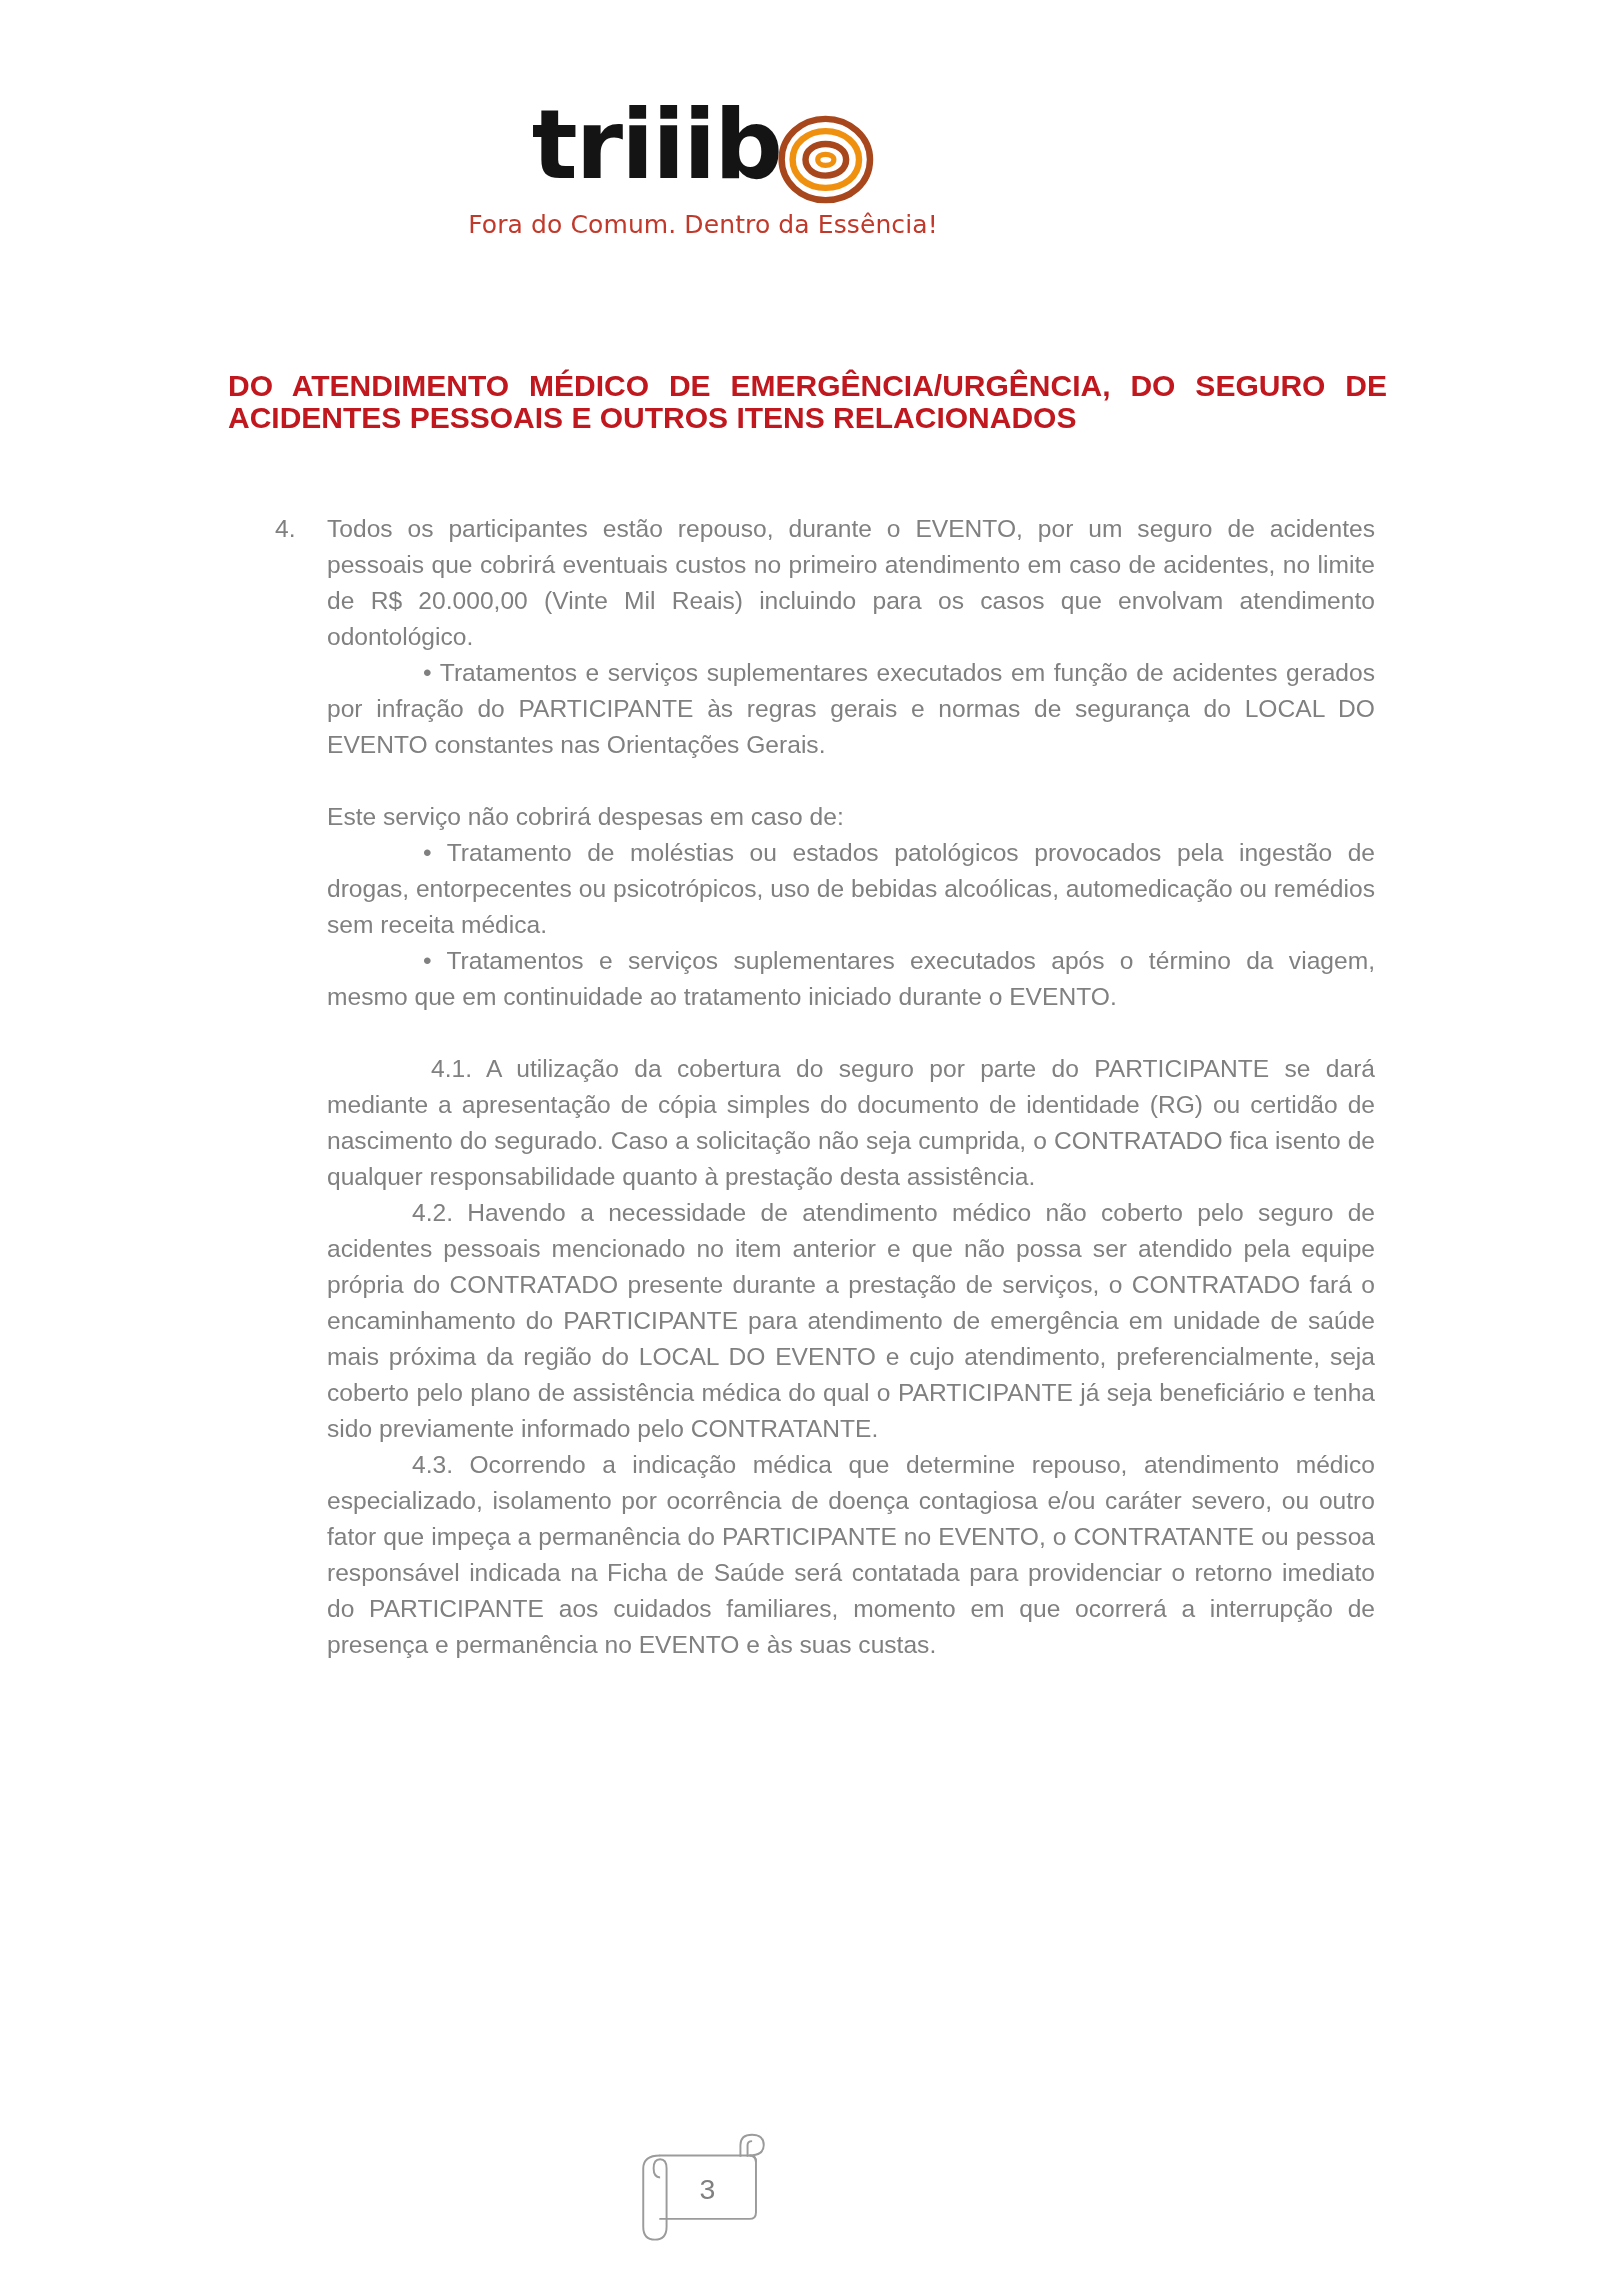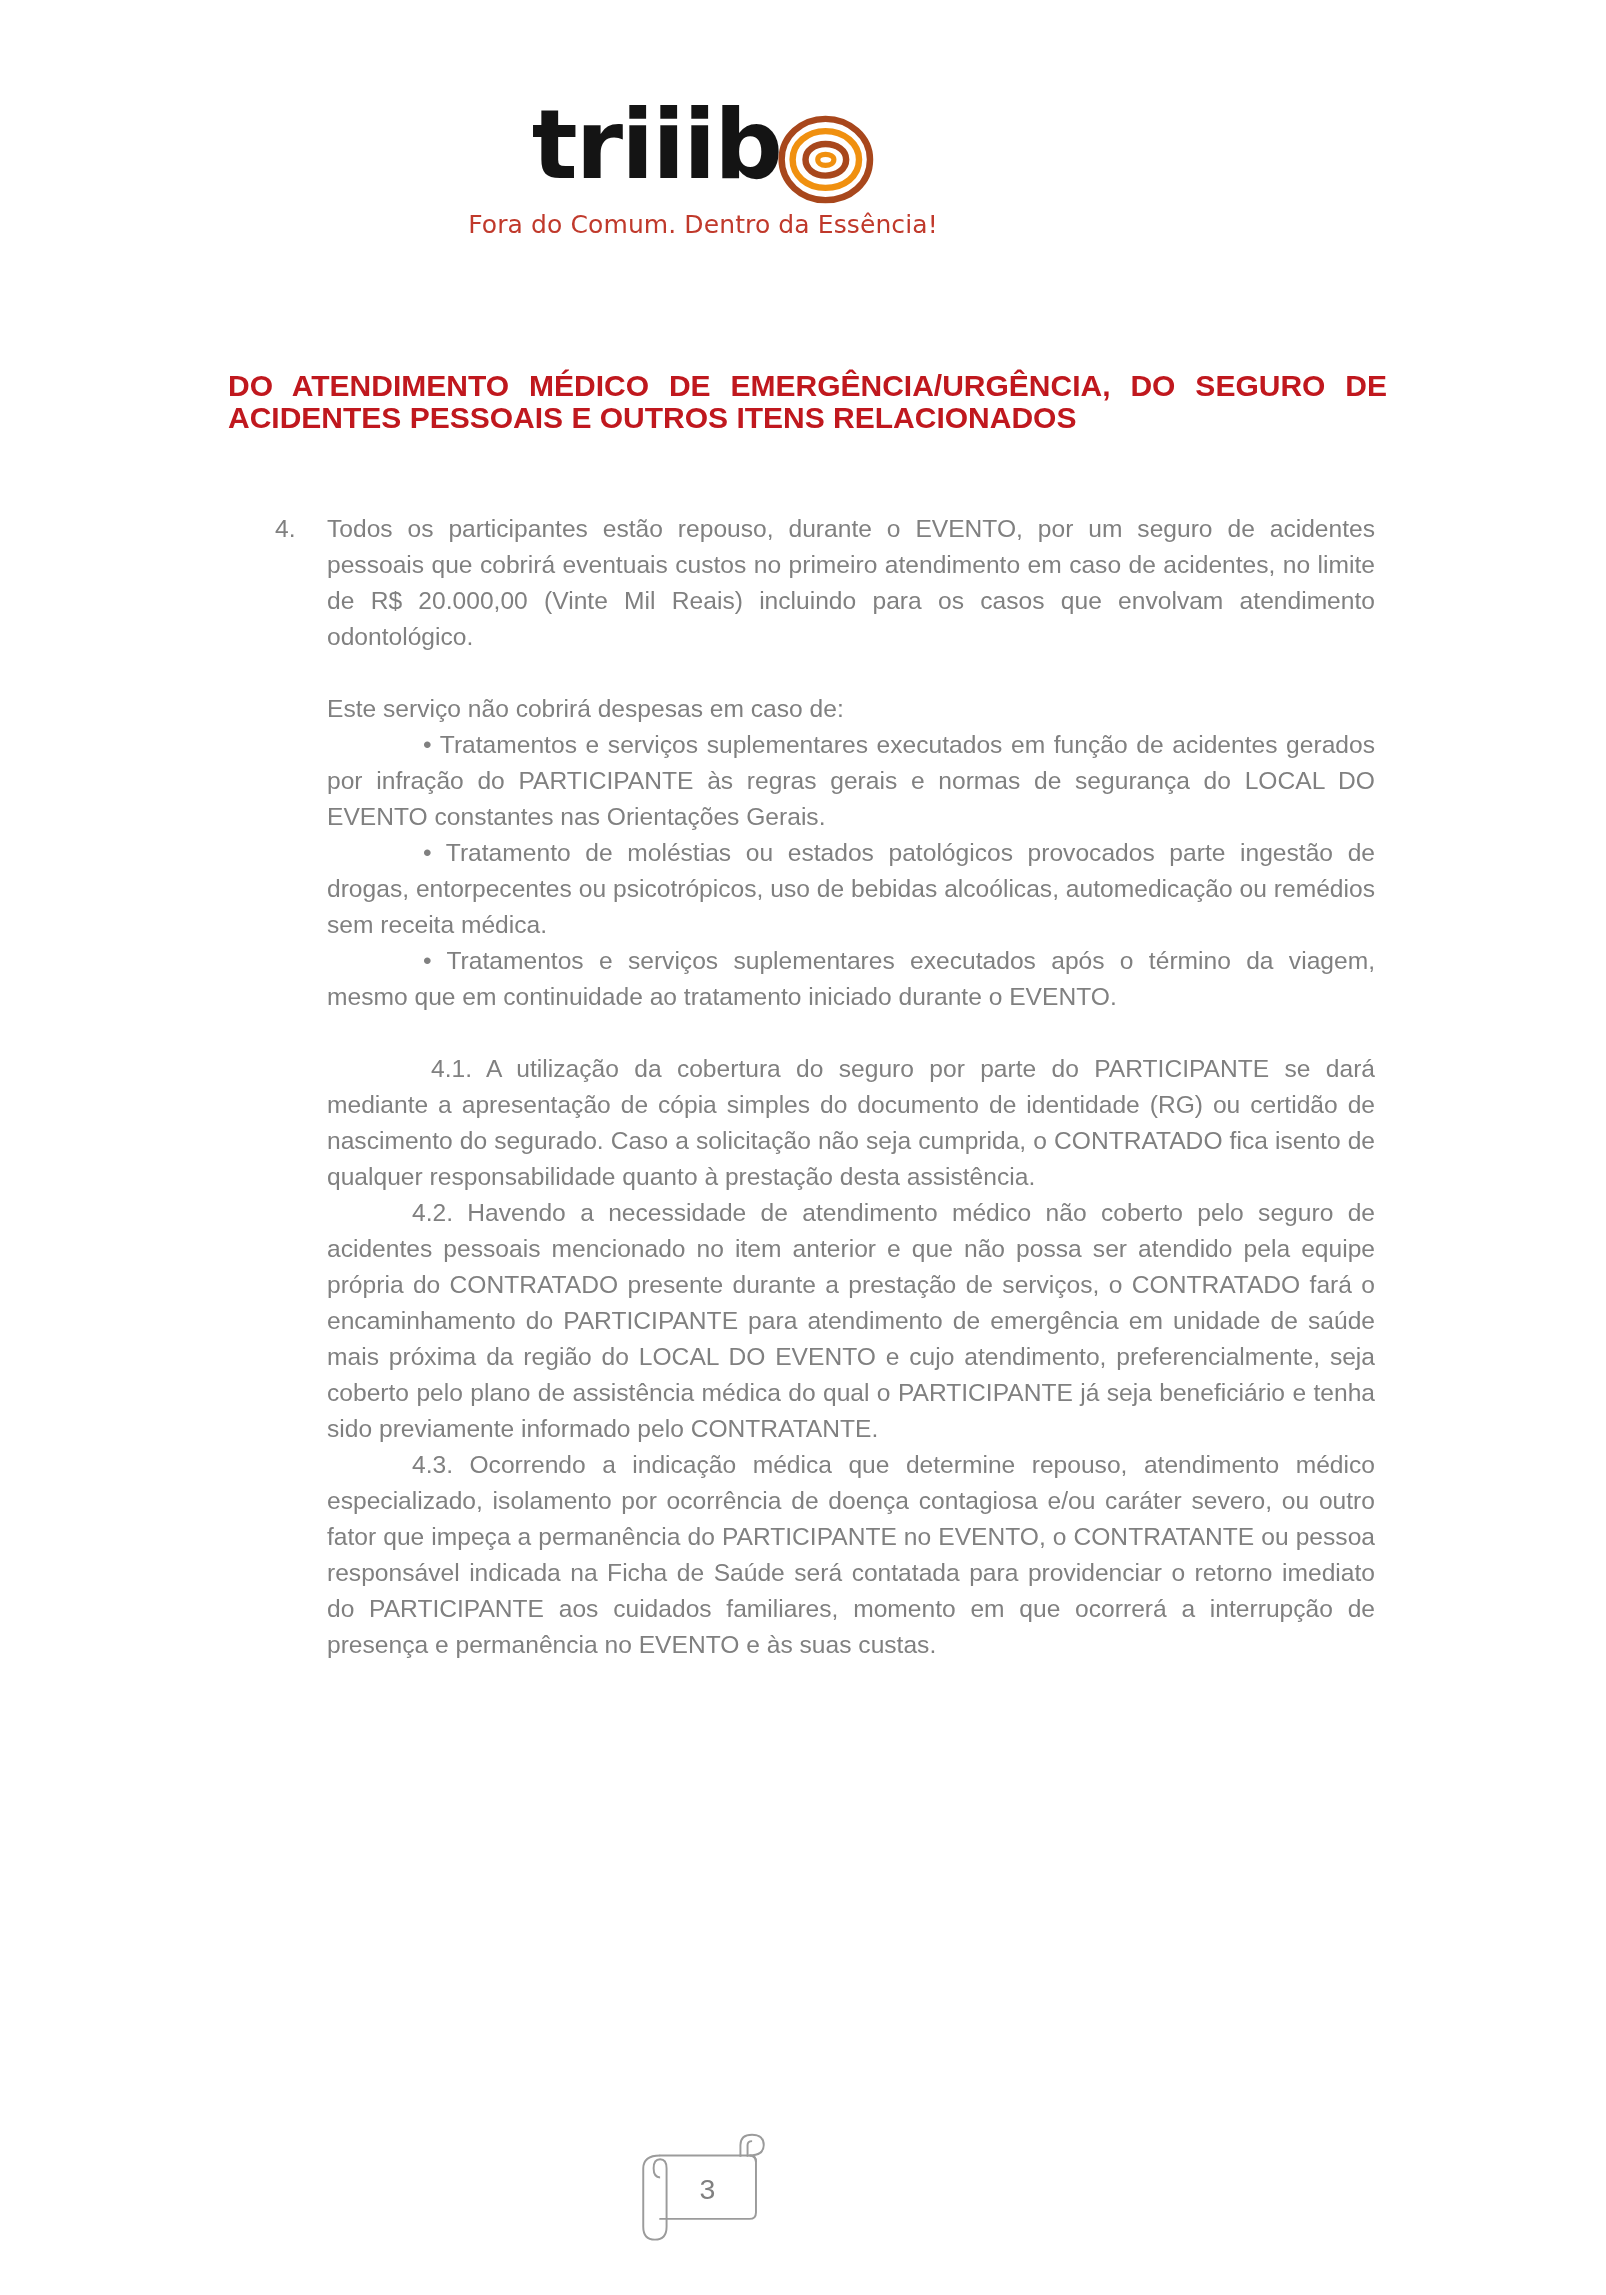--- a/index.html
+++ b/index.html
@@ -187,24 +187,24 @@
   </div>
 
   <h1 class="doc-heading">DO ATENDIMENTO MÉDICO DE EMERGÊNCIA/URGÊNCIA, DO SEGURO DE ACIDENTES PESSOAIS E OUTROS ITENS RELACIONADOS</h1>
 
   <div class="body-col">
 
     <p class="numbered-item">
       <span class="marker">4.</span><span>Todos os participantes estão repouso, durante o EVENTO, por um seguro de acidentes pessoais que cobrirá eventuais custos no primeiro atendimento em caso de acidentes, no limite de R$ 20.000,00 (Vinte Mil Reais) incluindo para os casos que envolvam atendimento odontológico.</span>
     </p>
 
+    <p class="para indent-first">• Tratamentos e serviços suplementares executados em função de acidentes gerados por infração do PARTICIPANTE às regras gerais e normas de segurança do LOCAL DO EVENTO constantes nas Orientações Gerais.</p>
+
     <p class="para spaced-before">Este serviço não cobrirá despesas em caso de:</p>
-
-    <p class="para indent-first">• Tratamentos e serviços suplementares executados em função de acidentes gerados por infração do PARTICIPANTE às regras gerais e normas de segurança do LOCAL DO EVENTO constantes nas Orientações Gerais.</p>
-    <p class="para indent-first">• Tratamento de moléstias ou estados patológicos provocados parte ingestão de drogas, entorpecentes ou psicotrópicos, uso de bebidas alcoólicas, automedicação ou remédios sem receita médica.</p>
+    <p class="para indent-first">• Tratamento de moléstias ou estados patológicos provocados pela ingestão de drogas, entorpecentes ou psicotrópicos, uso de bebidas alcoólicas, automedicação ou remédios sem receita médica.</p>
     <p class="para indent-first">• Tratamentos e serviços suplementares executados após o término da viagem, mesmo que em continuidade ao tratamento iniciado durante o EVENTO.</p>
 
     <p class="para indent-first-lg spaced-before">4.1. A utilização da cobertura do seguro por parte do PARTICIPANTE se dará mediante a apresentação de cópia simples do documento de identidade (RG) ou certidão de nascimento do segurado. Caso a solicitação não seja cumprida, o CONTRATADO fica isento de qualquer responsabilidade quanto à prestação desta assistência.</p>
     <p class="para indent-first-sm">4.2. Havendo a necessidade de atendimento médico não coberto pelo seguro de acidentes pessoais mencionado no item anterior e que não possa ser atendido pela equipe própria do CONTRATADO presente durante a prestação de serviços, o CONTRATADO fará o encaminhamento do PARTICIPANTE para atendimento de emergência em unidade de saúde mais próxima da região do LOCAL DO EVENTO e cujo atendimento, preferencialmente, seja coberto pelo plano de assistência médica do qual o PARTICIPANTE já seja beneficiário e tenha sido previamente informado pelo CONTRATANTE.</p>
     <p class="para indent-first-sm">4.3. Ocorrendo a indicação médica que determine repouso, atendimento médico especializado, isolamento por ocorrência de doença contagiosa e/ou caráter severo, ou outro fator que impeça a permanência do PARTICIPANTE no EVENTO, o CONTRATANTE ou pessoa responsável indicada na Ficha de Saúde será contatada para providenciar o retorno imediato do PARTICIPANTE aos cuidados familiares, momento em que ocorrerá a interrupção de presença e permanência no EVENTO e às suas custas.</p>
 
   </div>
 
   <div class="page-footer">
     <div class="footer-banner">

